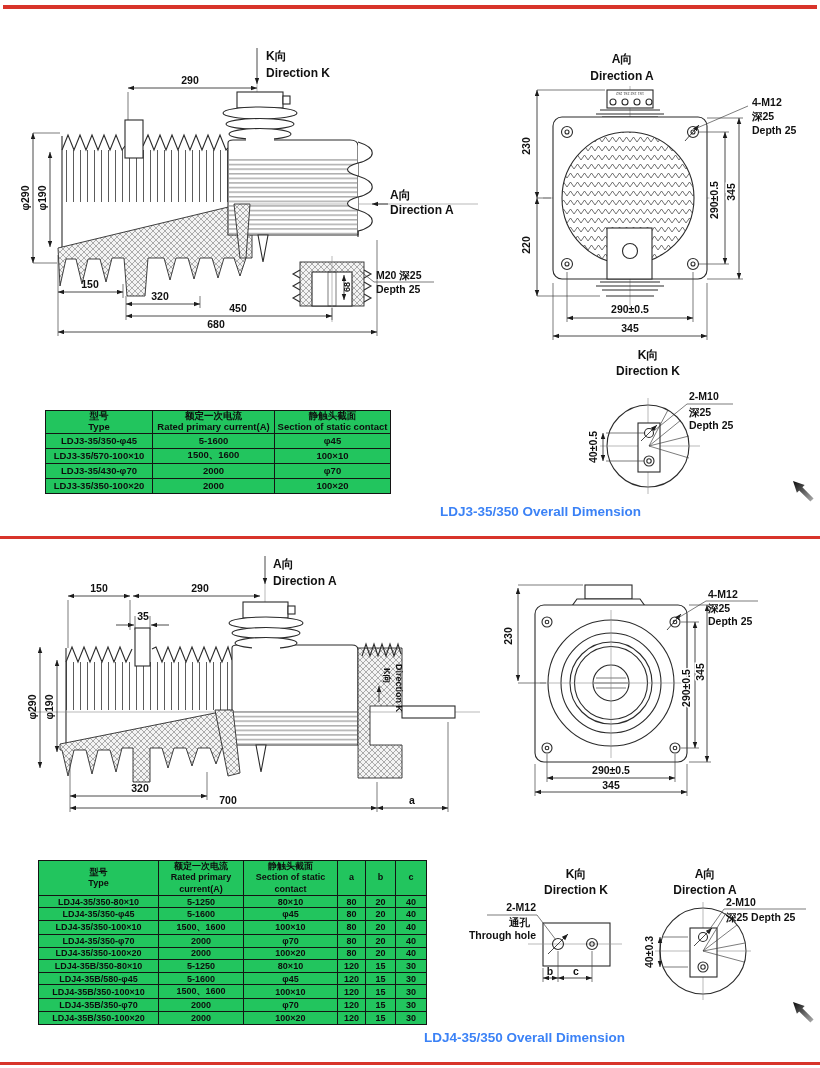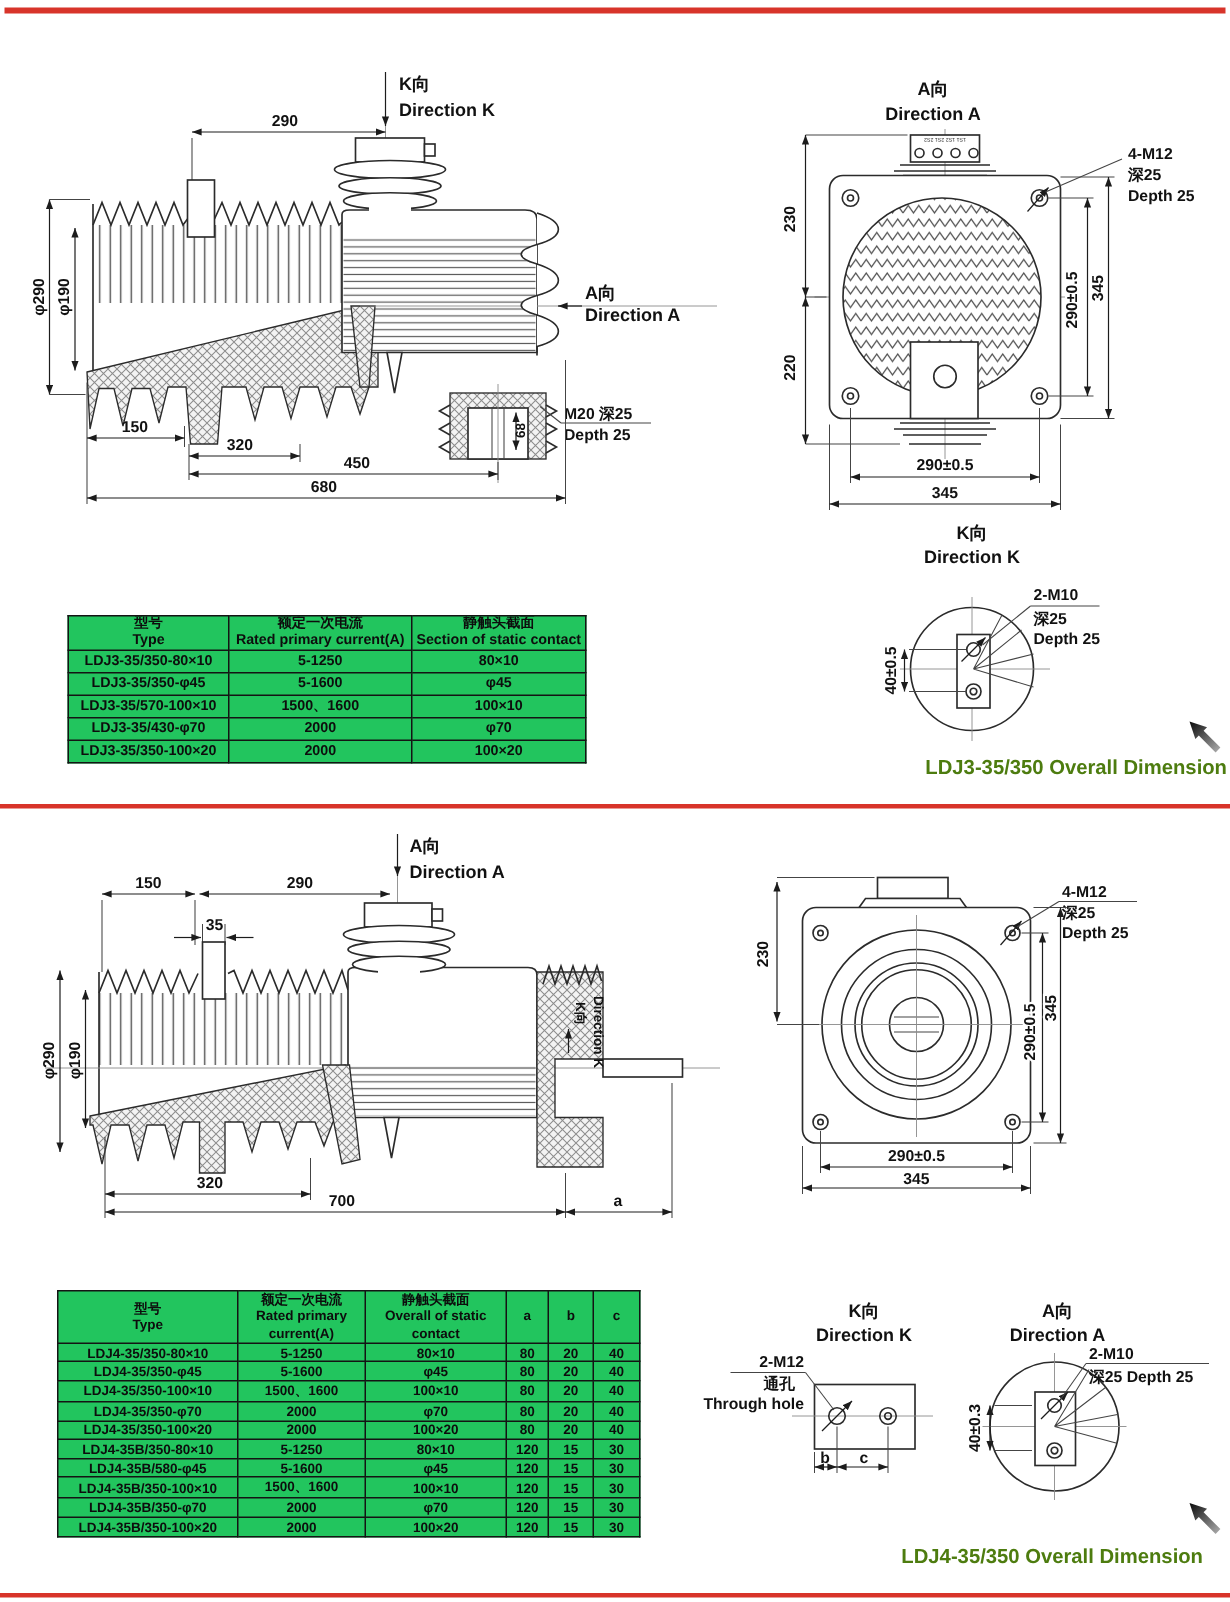--- a/index.html
+++ b/index.html
@@ -1,19 +1,19 @@
 <!DOCTYPE html>
 <html><head>
 <meta charset="utf-8">
 <style>
   html,body{margin:0;padding:0;background:#fff}
   .page{position:relative;width:820px;height:1068px;background:#fff;overflow:hidden;
         font-family:"Liberation Sans",sans-serif;color:#111}
   .redline{position:absolute;background:#d8342a}
-  .caption{position:absolute;color:#4d7c0f;font-weight:700;font-size:13.5px;text-align:right;
+  .caption{position:absolute;color:#3b82f6;font-weight:700;font-size:13.5px;text-align:left;
            font-family:"Liberation Sans",sans-serif}
   svg{position:absolute;overflow:visible}
   svg text{font-family:"Liberation Sans",sans-serif;fill:#111}
   text.lbl{font-size:12px;font-weight:700}
   text.dim{font-size:10.5px;font-weight:700}
   text.sm{font-size:9px;font-weight:700}
   text.tiny{font-size:3.5px;font-weight:400;fill:#333}
   .ol{fill:#fff;stroke:#2b2b2b;stroke-width:1.1}
   .ln{stroke:#2b2b2b;stroke-width:1.1;fill:none}
   .thin{stroke:#444;stroke-width:.7;fill:none}
@@ -280,25 +280,20 @@
             <div>Rated primary current(A)</div>
           </th>
         <th>
             <div>静触头截面</div>
             <div>Section of static contact</div>
           </th>
       </tr>
     </thead>
     <tbody>
         <tr>
-          <td>LDJ3-35/350-80×10</td>
-          <td>5-1250</td>
-          <td>80×10</td>
-        </tr>
-        <tr>
           <td>LDJ3-35/350-φ45</td>
           <td>5-1600</td>
           <td>φ45</td>
         </tr>
         <tr>
           <td>LDJ3-35/570-100×10</td>
           <td>1500、1600</td>
           <td>100×10</td>
         </tr>
         <tr>
@@ -474,21 +469,21 @@
             <div>型号</div>
             <div>Type</div>
           </th>
         <th>
             <div>额定一次电流</div>
             <div>Rated primary</div>
             <div>current(A)</div>
           </th>
         <th>
             <div>静触头截面</div>
-            <div>Overall of static</div>
+            <div>Section of static</div>
             <div>contact</div>
           </th>
         <th>a</th>
         <th>b</th>
         <th>c</th>
       </tr>
     </thead>
     <tbody>
         <tr>
           <td>LDJ4-35/350-80×10</td>

